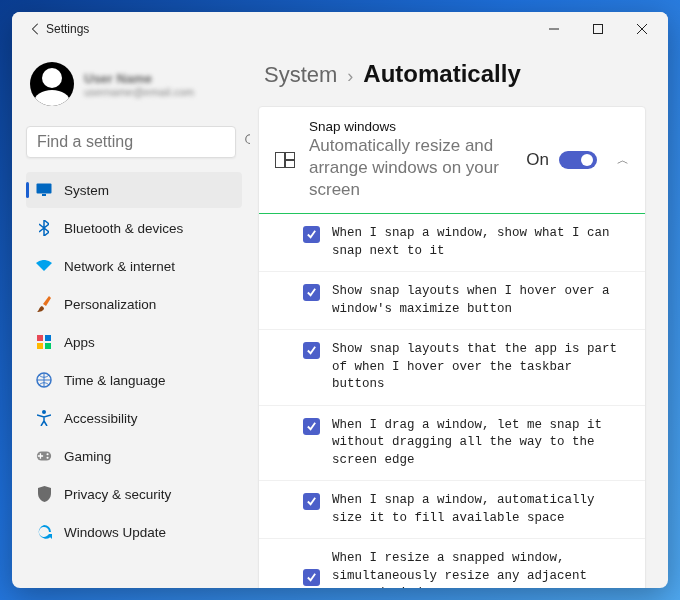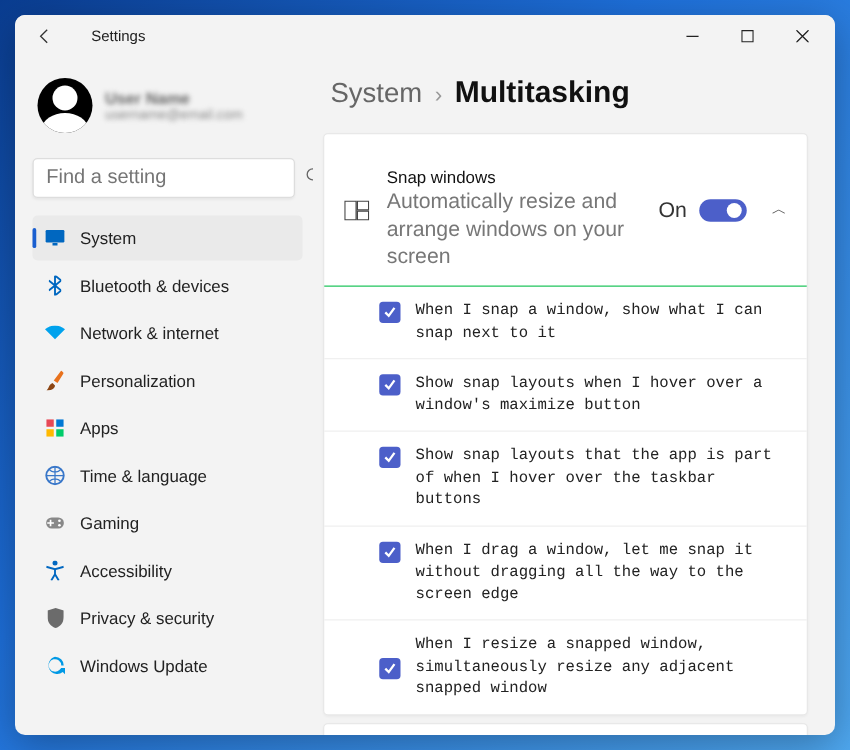--- a/index.html
+++ b/index.html
@@ -16,21 +16,21 @@
     box-shadow: 0 8px 32px rgba(0,0,0,0.3);
     display: flex; flex-direction: column;
     overflow: hidden;
   }
   .titlebar {
     height: 34px; display: flex; align-items: center;
     padding: 0 4px 0 14px;
     background: #f3f3f3;
   }
   .titlebar .back { width:20px; display:flex; justify-content:center; cursor:pointer; color:#333;}
-  .titlebar .title { font-size: 12px; color:#222; margin-left:27px; }
+  .titlebar .title { font-size: 12px; color:#222; margin-left:0; }
   .titlebar .spacer { flex:1; }
   .winbtn { width:44px; height:30px; display:flex; align-items:center; justify-content:center; cursor:pointer; color:#222; }
   .content { flex:1; display:flex; overflow:hidden; }
   .sidebar { width: 238px; padding: 8px 8px 8px 14px; display:flex; flex-direction:column; overflow-y:auto;}
   .profile { display:flex; align-items:center; gap:10px; padding:8px 4px 16px 4px; }
   .avatar { width:44px; height:44px; border-radius:50%; background:#000; position:relative; overflow:hidden;}
   .avatar::before { content:""; position:absolute; width:20px; height:20px; background:#fff; border-radius:50%; top:6px; left:12px;}
   .avatar::after { content:""; position:absolute; width:36px; height:24px; background:#fff; border-radius:50% 50% 0 0; bottom:-8px; left:4px;}
   .profile-text .name { font-size:13px; font-weight:600; color:#666; filter:blur(2px); }
   .profile-text .email { font-size:11px; color:#888; filter:blur(2px); }
@@ -42,21 +42,21 @@
   .nav-item.active::before { content:""; position:absolute; left:0; top:10px; bottom:10px; width:3px; background:#1a5fd0; border-radius:2px;}
   .nav-icon { width:16px; height:16px; display:flex; align-items:center; justify-content:center; font-size:14px;}
   .main { flex:1; padding: 14px 22px 14px 8px; overflow-y:auto; }
   .breadcrumb { display:flex; align-items:baseline; gap:10px; margin-bottom:18px; padding-left:6px;}
   .breadcrumb .parent { font-size:22px; color:#666; }
   .breadcrumb .sep { font-size:18px; color:#999; }
   .breadcrumb .current { font-size:24px; font-weight:600; color:#111; }
   .card { background:#fff; border:1px solid #e8e8e8; border-radius:4px; margin-bottom:6px; box-shadow:0 1px 2px rgba(0,0,0,0.04);}
   .card-header { display:flex; align-items:center; padding:12px 16px; gap:14px; cursor:pointer;}
   .card-icon { width:20px; color:#444; display:flex; justify-content:center;}
-  .card-titles { flex:1;margin-top:15px; }
+  .card-titles { flex:1; }
   .card-title { font-size:13.5px; color:#111; }
   .card-sub { font-size:17px; color:#777; margin-top:1px; line-height:1.3;}
   .toggle-wrap { display:flex; align-items:center; gap:10px; }
   .toggle-label { font-size:17px; color:#333;}
   .toggle { width:38px; height:18px; background:#4c5fc9; border-radius:10px; position:relative; cursor:pointer;}
   .toggle::after { content:""; position:absolute; width:12px; height:12px; background:#fff; border-radius:50%; top:3px; right:4px;}
   .chev { color:#555; font-size:12px; margin-left:6px;}
   .options { border-top:1px solid #22c55e;font-family:Liberation Mono, monospace; }
   .option { display:flex; align-items:flex-start; gap:12px; padding:11px 16px 11px 44px; border-bottom:1px solid #f0f0f0; font-size:12.5px; color:#222; line-height:1.4;}
   .option:last-child{ border-bottom:none;align-items:center; }
@@ -160,40 +160,40 @@
             <span class="nav-icon">
               <svg width="16" height="16" viewBox="0 0 16 16">
                 <circle cx="8" cy="8" r="7" stroke="#3977c9" stroke-width="1.5" fill="none"></circle>
                 <path d="M8 1v14M1 8h14M3 3c3 3 7 3 10 0M3 13c3-3 7-3 10 0" stroke="#3977c9" stroke-width="1" fill="none"></path>
               </svg>
             </span>
             <span>Time &amp; language</span>
           </li>
           <li class="nav-item">
             <span class="nav-icon">
+              <svg width="14" height="16" viewBox="0 0 14 16">
+                <circle cx="7" cy="2" r="2" fill="#0067c0"></circle>
+                <path d="M0 5l7 2 7-2M7 7v4l-3 5M7 11l3 5" stroke="#0067c0" stroke-width="1.5" fill="none"></path>
+              </svg>
+            </span>
+            <span>Accessibility</span>
+          </li>
+          <li class="nav-item">
+            <span class="nav-icon">
               <svg width="18" height="12" viewBox="0 0 18 12">
                 <rect x="1" y="1" width="16" height="10" rx="5" fill="#888"></rect>
                 <circle cx="13" cy="4" r="1.2" fill="#fff"></circle>
                 <circle cx="13" cy="8" r="1.2" fill="#fff"></circle>
                 <path d="M5 3v6M2 6h6" stroke="#fff" stroke-width="1.5"></path>
               </svg>
             </span>
             <span>Gaming</span>
           </li>
           <li class="nav-item">
             <span class="nav-icon">
-              <svg width="14" height="16" viewBox="0 0 14 16">
-                <circle cx="7" cy="2" r="2" fill="#0067c0"></circle>
-                <path d="M0 5l7 2 7-2M7 7v4l-3 5M7 11l3 5" stroke="#0067c0" stroke-width="1.5" fill="none"></path>
-              </svg>
-            </span>
-            <span>Accessibility</span>
-          </li>
-          <li class="nav-item">
-            <span class="nav-icon">
               <svg width="13" height="16" viewBox="0 0 13 16">
                 <path d="M6.5 0 0 2v5c0 5 3 8 6.5 9C10 15 13 12 13 7V2z" fill="#6b6b6b"></path>
               </svg>
             </span>
             <span>Privacy &amp; security</span>
           </li>
           <li class="nav-item">
             <span class="nav-icon">
               <svg width="16" height="16" viewBox="0 0 16 16">
                 <path d="M8 1a7 7 0 017 7h-2a5 5 0 10-1.5 3.5L13 10h3v5l-1.8-1.8A7 7 0 118 1z" fill="#0099e5"></path>
@@ -201,21 +201,21 @@
             </span>
             <span>Windows Update</span>
           </li>
         </ul>
     </aside>
 
     <main class="main">
       <div class="breadcrumb">
         <span class="parent">System</span>
         <span class="sep">›</span>
-        <span class="current">Multitasking</span>
+        <span class="current">Automatically</span>
       </div>
 
       <div class="card">
         <div class="card-header">
           <div class="card-icon">
             <svg width="20" height="16" viewBox="0 0 20 16">
                 <rect x="0.5" y="0.5" width="9" height="15" stroke="#444" fill="none"></rect>
                 <rect x="10.5" y="0.5" width="9" height="7" stroke="#444" fill="none"></rect>
                 <rect x="10.5" y="8.5" width="9" height="7" stroke="#444" fill="none"></rect>
               </svg>
@@ -255,20 +255,28 @@
               </div>
               <span>Show snap layouts that the app is part of when I hover over the taskbar buttons</span>
             </div>
             <div class="option">
               <div class="checkbox">
                 <svg viewBox="0 0 12 12">
                   <path d="M2 6l3 3 5-7" stroke="#fff" stroke-width="2" fill="none"></path>
                 </svg>
               </div>
               <span>When I drag a window, let me snap it without dragging all the way to the screen edge</span>
+            </div>
+            <div class="option">
+              <div class="checkbox">
+                <svg viewBox="0 0 12 12">
+                  <path d="M2 6l3 3 5-7" stroke="#fff" stroke-width="2" fill="none"></path>
+                </svg>
+              </div>
+              <span>When I snap a window, automatically size it to fill available space</span>
             </div>
             <div class="option">
               <div class="checkbox">
                 <svg viewBox="0 0 12 12">
                   <path d="M2 6l3 3 5-7" stroke="#fff" stroke-width="2" fill="none"></path>
                 </svg>
               </div>
               <span>When I resize a snapped window, simultaneously resize any adjacent snapped window</span>
             </div>
           </div>

